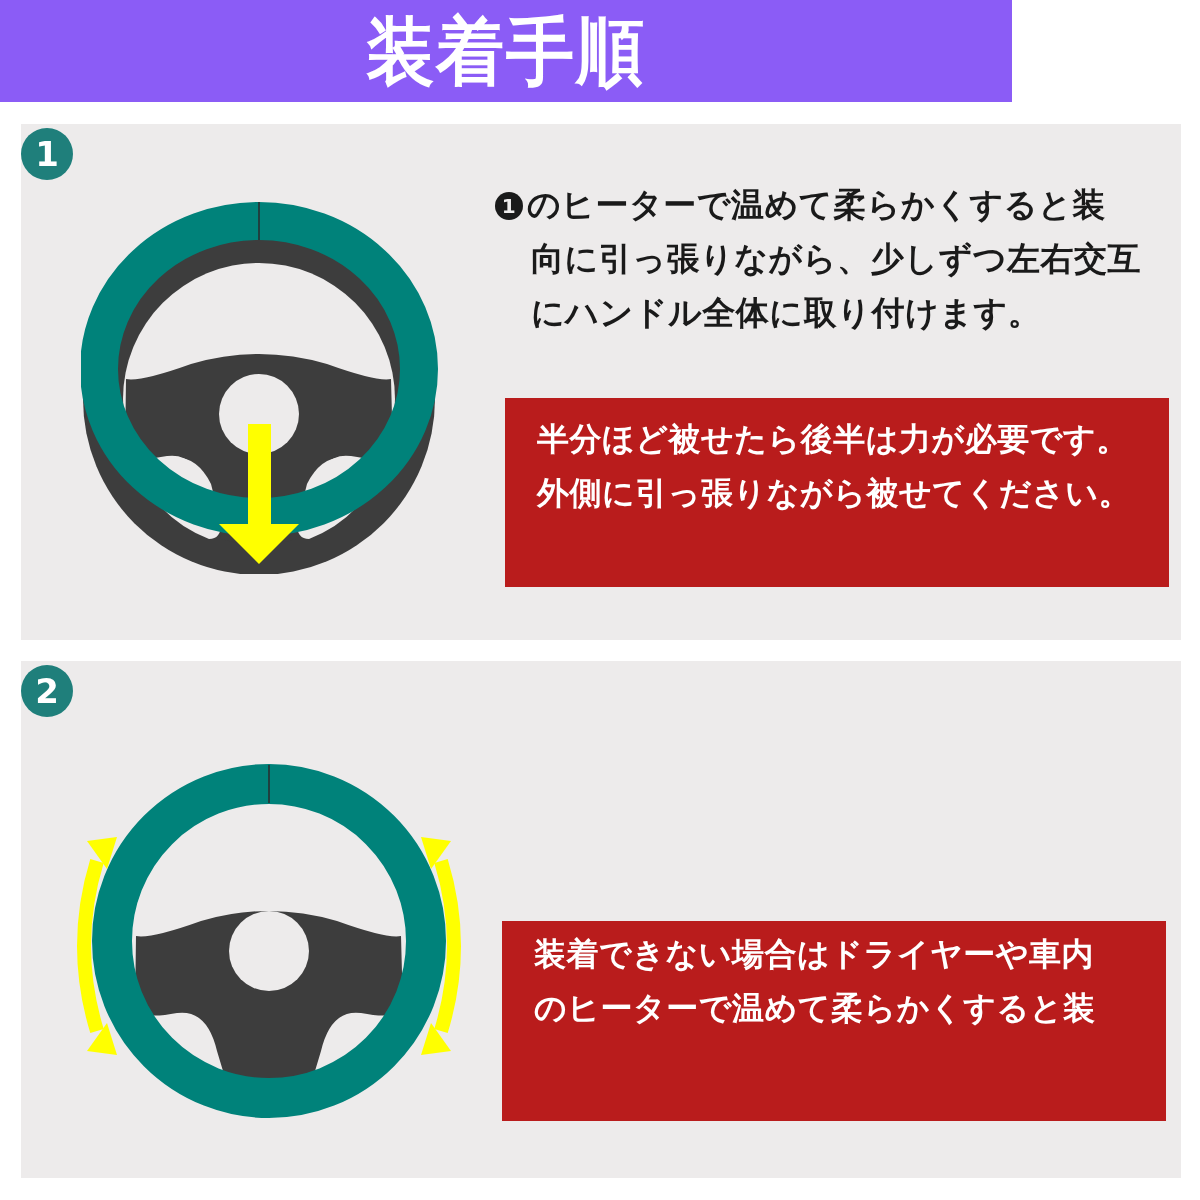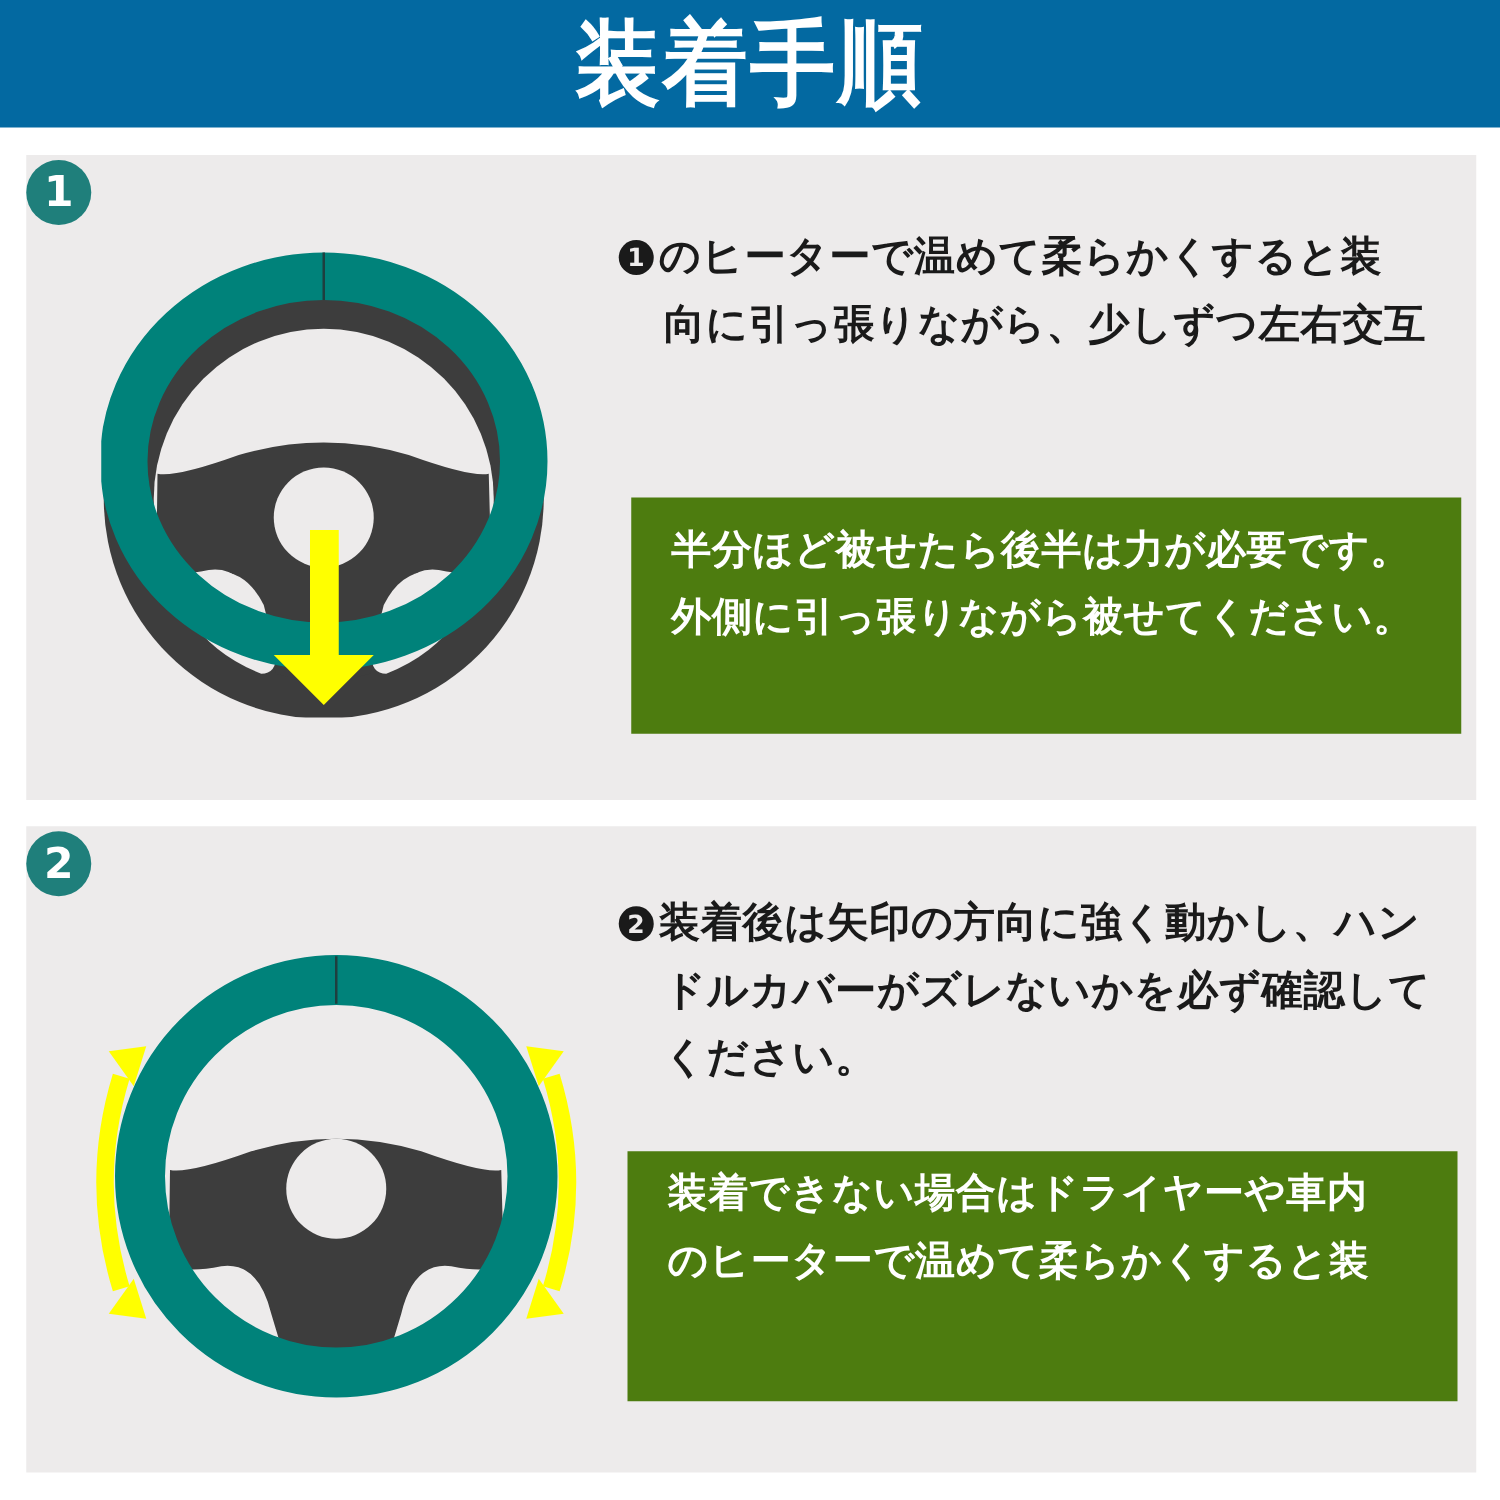--- a/index.html
+++ b/index.html
@@ -2,22 +2,22 @@
 <html><head>
   <meta charset="utf-8">
   <style>
     html, body { margin: 0; padding: 0; }
     body {
       width: 1200px; height: 1200px; position: relative; overflow: hidden;
       background: #ffffff;
       font-family: "DejaVu Sans", "Liberation Sans", sans-serif;
     }
     .header {
-      position: absolute; left: 0; top: 0; width: 1200px; height: 102px;
-      background: #0369a1;
+      position: absolute; left: 0; top: 0; width: 1012px; height: 102px;
+      background: #8b5cf6;
       display: flex; align-items: center; justify-content: center;
     }
     .header-title {
       color: #ffffff; font-size: 74px; font-weight: bold; letter-spacing: 2px;
       line-height: 1; transform: scaleX(0.92);
     }
     .panel {
       position: absolute; left: 21px; width: 1160px;
       background: #edebeb;
     }
@@ -35,21 +35,21 @@
       line-height: 54px; letter-spacing: 0.5px;
     }
     .instruction .num {
       display: inline-block; width: 28px; height: 28px; border-radius: 50%;
       background: #1a1a1a; color: #edebeb; font-size: 20px; line-height: 28px;
       text-align: center; vertical-align: 3px; margin-right: 4px;
     }
     .instruction .line { display: block; white-space: nowrap; }
     .instruction .indent { padding-left: 36px; }
     .note-box {
-      position: absolute; background: #4d7c0f; color: #ffffff;
+      position: absolute; background: #b91c1c; color: #ffffff;
       font-size: 32px; font-weight: bold; line-height: 54px; letter-spacing: 0.5px;
       box-sizing: border-box; padding: 14px 0 0 32px;
     }
     .note-box .line { display: block; white-space: nowrap; }
   </style>
 </head>
 <body>
 
 <div class="header">
   <span class="header-title">装着手順</span>
@@ -71,20 +71,21 @@
 
     <ellipse cx="178" cy="175" rx="160" ry="148" fill="none" stroke="#00827a" stroke-width="38"></ellipse>
     <line x1="178" y1="8" x2="178" y2="46" stroke="#1f3f3f" stroke-width="2"></line>
 
     <polygon points="167,230 190,230 190,330 218,330 178,370 138,330 167,330" fill="#ffff00"></polygon>
   </svg>
 
   <div class="instruction" style="left:474px; top:54px;">
     <span class="line"><span class="num">1</span><span>のヒーターで温めて柔らかくすると装</span></span>
     <span class="line indent">向に引っ張りながら、少しずつ左右交互</span>
+    <span class="line indent">にハンドル全体に取り付けます。</span>
   </div>
 
   <div class="note-box" style="left:484px; top:274px; width:664px; height:189px;">
     <span class="line">半分ほど被せたら後半は力が必要です。</span>
     <span class="line">外側に引っ張りながら被せてください。</span>
   </div>
 </section>
 
 <section class="panel panel-2">
   <div class="step-badge">2</div>
@@ -101,23 +102,18 @@
       <path d="M56 120 Q30 205 56 290" fill="none" stroke="#ffff00" stroke-width="14"></path>
       <polygon points="46,100 76,96 66,128" fill="#ffff00"></polygon>
       <polygon points="46,310 76,314 66,282" fill="#ffff00"></polygon>
 
       <path d="M400 120 Q426 205 400 290" fill="none" stroke="#ffff00" stroke-width="14"></path>
       <polygon points="410,100 380,96 390,128" fill="#ffff00"></polygon>
       <polygon points="410,310 380,314 390,282" fill="#ffff00"></polygon>
     </g>
   </svg>
 
-  <div class="instruction" style="left:474px; top:50px;">
-    <span class="line"><span class="num">2</span><span>装着後は矢印の方向に強く動かし、ハン</span></span>
-    <span class="line indent">ドルカバーがズレないかを必ず確認して</span>
-    <span class="line indent">ください。</span>
-  </div>
 
   <div class="note-box" style="left:481px; top:260px; width:664px; height:200px; padding-top:6px;">
     <span class="line">装着できない場合はドライヤーや車内</span>
     <span class="line">のヒーターで温めて柔らかくすると装</span>
   </div>
 </section>
 
 </body></html>

